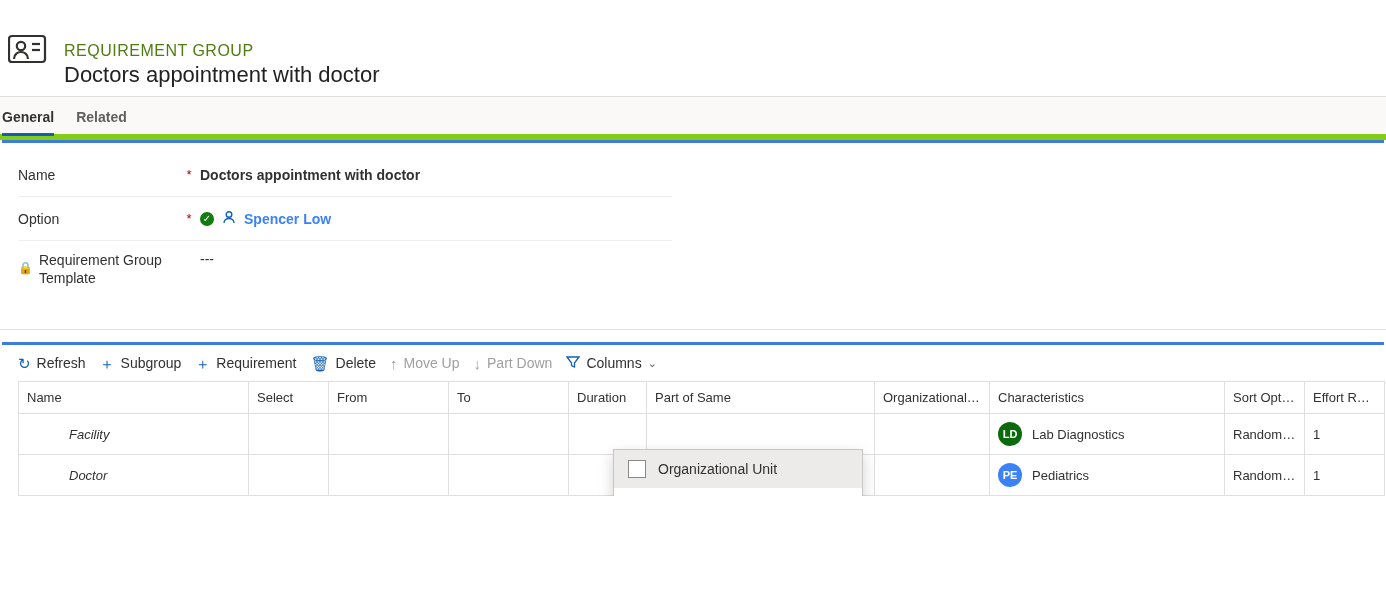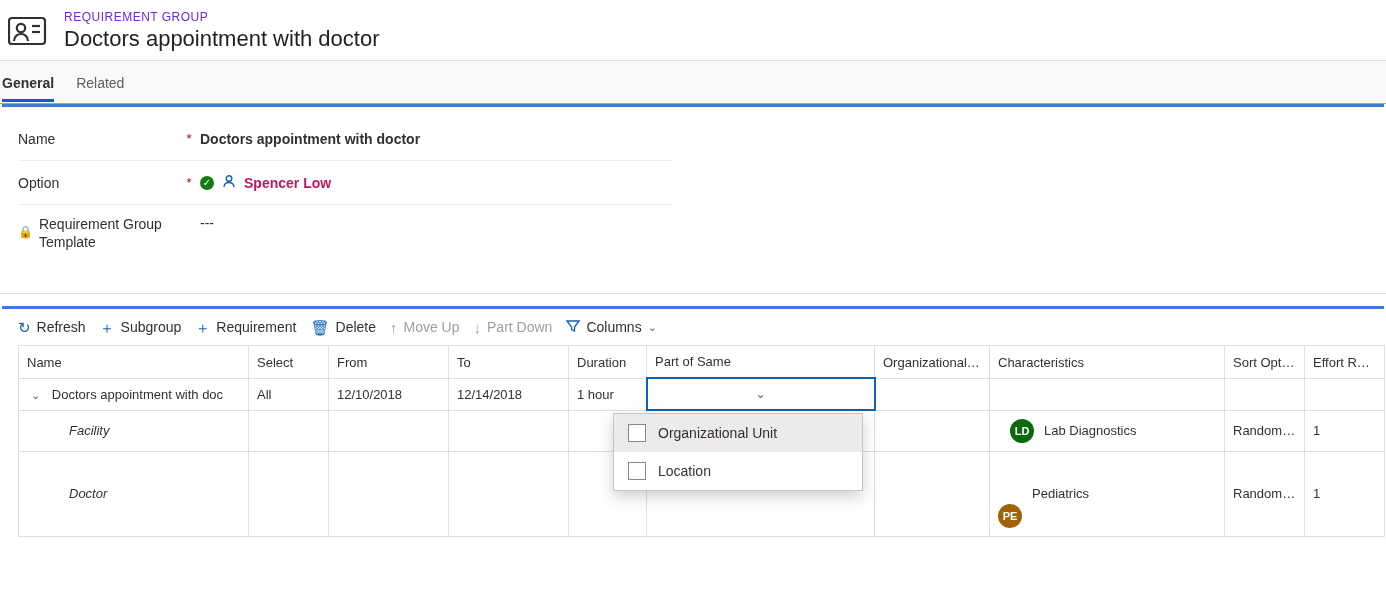--- a/index.html
+++ b/index.html
@@ -18,46 +18,48 @@
   }
   .header-icon {
     width: 40px;
     height: 40px;
     margin-right: 16px;
     display: flex;
     align-items: center;
     justify-content: center;
   }
   .header-label {
-    font-size: 12px;
+    font-size: 16px;
     letter-spacing: 0.5px;
-    color: #6d28d9;
+    color: #4d7c0f;
+    margin-top: 32px;
   }
   .header-title {
     font-size: 22px;
     font-weight: 400;
     color: #222;
     margin-top: 2px;
   }
   .tab-bar {
     border-top: 1px solid #e1dfdd;
-    border-bottom: 1px solid #84cc16;
+    border-bottom: 6px solid #84cc16;
     background: #faf9f8;
     padding: 0 2px;
     display: flex;
     gap: 22px;
     height: 44px;
     align-items: center;
   }
   .tab {
     font-size: 14px;
     color: #605e5c;
     padding: 12px 0 10px 0;
     cursor: pointer;
     position: relative;
+    font-weight: bold;
   }
   .tab.active {
     color: #323130;
     font-weight: 600;
   }
   .tab.active::after {
     content: "";
     position: absolute;
     left: 0; right: 0; bottom: -1px;
     height: 3px;
@@ -94,21 +96,21 @@
     font-size: 13px;
   }
   .form-value-col {
     flex: 1;
     display: flex;
     align-items: center;
     gap: 8px;
     font-size: 14px;
   }
   .bold { font-weight: 600; }
-  .link { color: #be185d; cursor: pointer; }
+  .link { color: #3b82f6; cursor: pointer; }
   .lock-icon { font-size: 12px; color: #605e5c; }
   .presence-dot {
     width: 14px; height: 14px; border-radius: 50%;
     background: #107c10;
     display: inline-flex; align-items: center; justify-content: center;
     color: #fff; font-size: 10px;
   }
   .person-icon { color: #1160b7; }
 
   .grid-area {
@@ -182,22 +184,22 @@
     margin-right: 8px;
   }
   .indent1 { padding-left: 50px !important; font-style: italic; }
   .indent0 { padding-left: 12px !important; }
   .avatar {
     width: 24px; height: 24px; border-radius: 50%;
     display: inline-flex; align-items: center; justify-content: center;
     color: #fff; font-size: 11px; font-weight: 600;
     margin-right: 10px;
   }
-  .avatar-green { background: #0b6a0b; margin-left: 12px; }
-  .avatar-blue { background: #a16207; margin-top: 44px; }
+  .avatar-green { background: #0b6a0b; }
+  .avatar-blue { background: #3b82f6; }
   .char-cell { display: flex; align-items: center; }
 
   .dropdown-menu {
     position: absolute;
     background: #fff;
     border: 1px solid #c8c6c4;
     box-shadow: 0 6px 14px rgba(0,0,0,0.18);
     width: 250px;
     z-index: 100;
   }
@@ -335,37 +337,20 @@
         <th>Duration</th>
         <th>Part of Same</th>
         <th>Organizational Unit</th>
         <th>Characteristics</th>
         <th>Sort Option</th>
         <th>Effort Require</th>
       </tr>
     </thead>
     <tbody>
       <tr>
-        <td class="indent0">
-          <span class="chevron-expand">⌄</span>
-          <span>Doctors appointment with doc</span>
-        </td>
-        <td>All</td>
-        <td>12/10/2018</td>
-        <td>12/14/2018</td>
-        <td>1 hour</td>
-        <td class="cell-active">
-          <span class="dropdown-caret">⌄</span>
-        </td>
-        <td></td>
-        <td></td>
-        <td></td>
-        <td></td>
-      </tr>
-      <tr>
         <td class="indent1">Facility</td>
         <td></td>
         <td></td>
         <td></td>
         <td></td>
         <td></td>
         <td></td>
         <td>
           <div class="char-cell">
             <span class="avatar avatar-green">LD</span>

